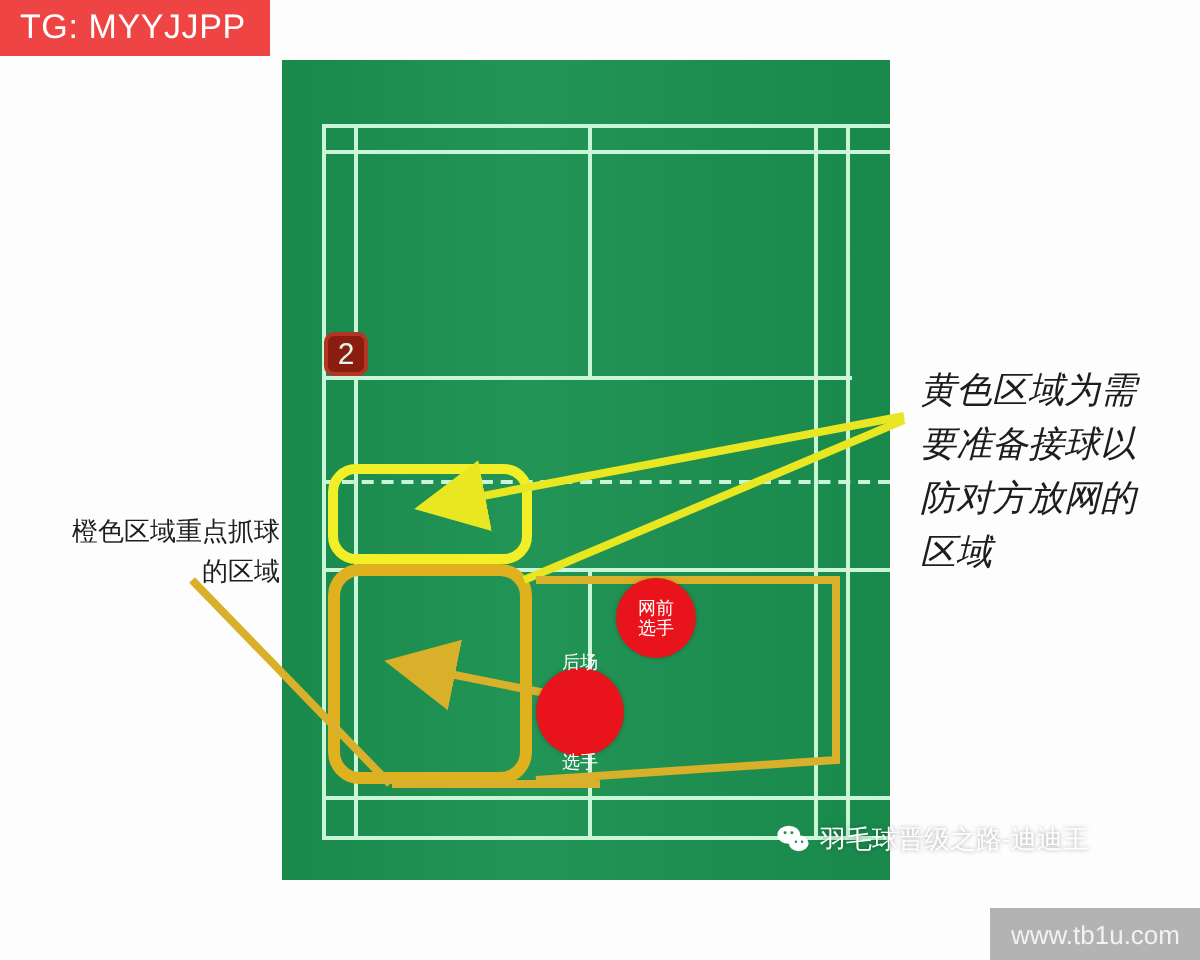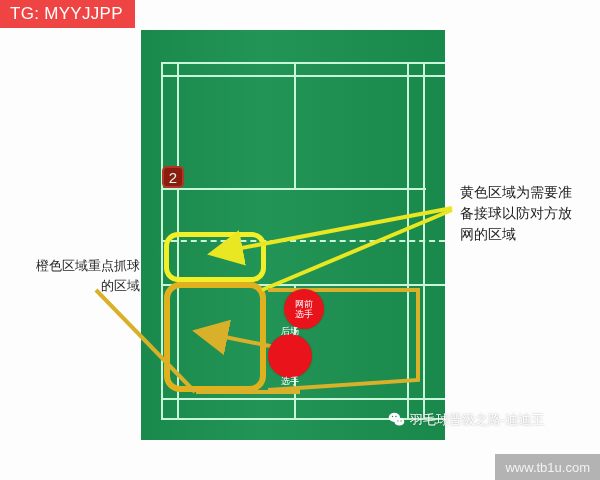--- a/index.html
+++ b/index.html
@@ -120,43 +120,44 @@
     display: flex;
     flex-direction: column;
     align-items: center;
     justify-content: center;
     line-height: 1.12;
     font-size: 9px;
     z-index: 20;
     box-shadow: 0 0 2px rgba(0,0,0,0.25);
   }
   #player-front {
-    left: 284px;
+    left: 308px;
     top: 289px;
     width: 40px;
     height: 40px;
     text-align: right;
   }
   #player-back {
     left: 268px;
     top: 334px;
     width: 44px;
     height: 44px;
     gap: 40px;
   }
   
   #note-right {
     position: absolute;
     left: 460px;
     top: 182px;
     width: 120px;
     color: #1d1d1d;
-    font-size: 14px;
+    font-size: 18px;
     line-height: 1.5;
     z-index: 30;
+    font-style: italic;
   }
   #note-left {
     position: absolute;
     left: 30px;
     top: 256px;
     width: 110px;
     color: #1d1d1d;
     font-size: 13px;
     line-height: 1.5;
     z-index: 30;

